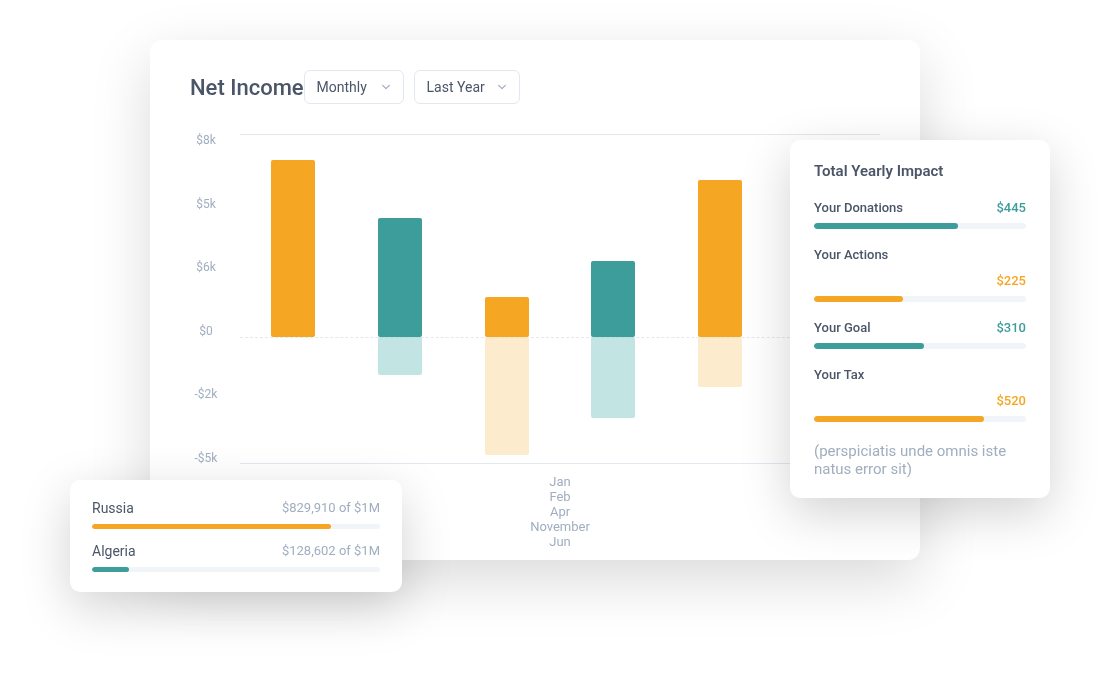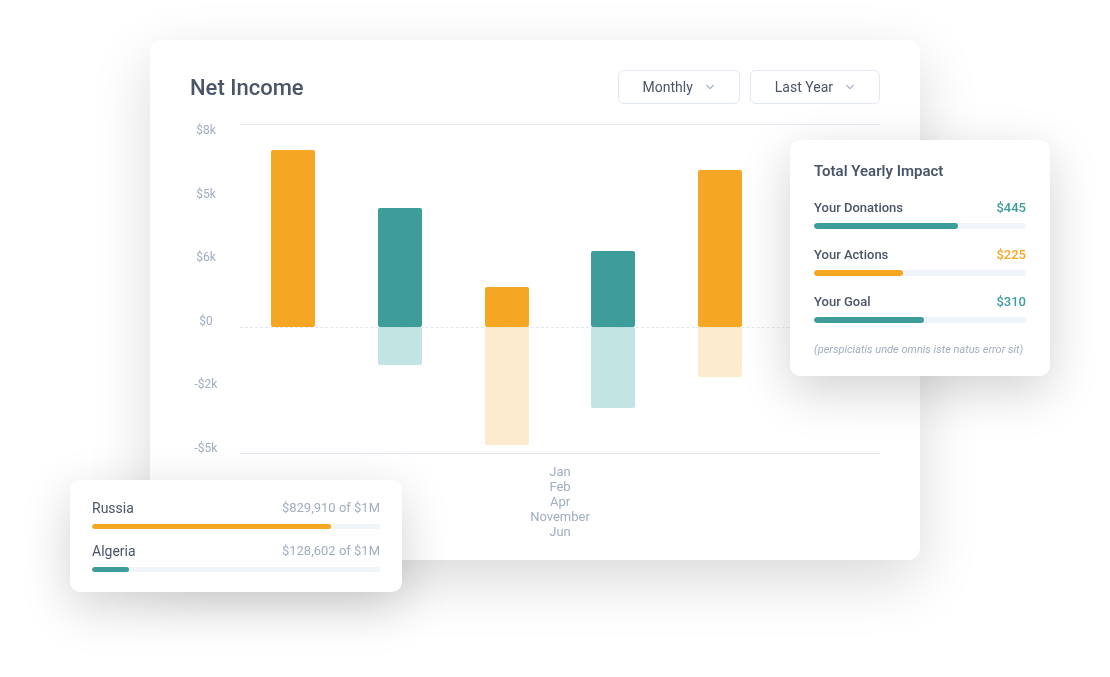--- a/index.html
+++ b/index.html
@@ -28,39 +28,38 @@
     left: 150px;
     width: 770px;
     height: 520px;
     background: var(--bg);
     border-radius: 12px;
     box-shadow: 0 20px 60px rgba(0,0,0,0.15);
     padding: 30px 40px;
   }
   .header {
     display: flex;
-    justify-content: space-between;
     align-items: center;
-    margin-bottom: 20px;
+    margin-bottom: 30px;
   }
   .title {
     font-size: 22px;
     font-weight: 500;
     color: var(--text-dark);
   }
   .selects {
     display: flex;
     gap: 10px;
   }
   .select {
     display: flex;
     align-items: center;
     justify-content: space-between;
     gap: 12px;
-    padding: 8px 24px;
+    padding: 8px 12px;
     border: 1px solid var(--border);
     border-radius: 6px;
     color: var(--text-dark);
     font-size: 14px;
     min-width: 100px;
     cursor: pointer;
     background: var(--bg);
   }
   .chevron {
     width: 10px;
@@ -164,38 +163,37 @@
     margin-bottom: 18px;
   }
   .metric-row {
     display: flex;
     justify-content: space-between;
     font-size: 13px;
     margin-bottom: 8px;
   }
   .metric-label { color: var(--text-dark); font-weight: 500; }
   .metric-value.teal { color: var(--teal); font-weight: 500; }
-  .metric-value.orange { color: var(--orange); font-weight: 500; }
+  .metric-value.orange { color: var(--orange); font-weight: 500; margin-top: 26px; }
   .progress {
     height: 6px;
     background: #f1f5f9;
     border-radius: 3px;
     overflow: hidden;
   }
   .progress-fill {
     height: 100%;
     border-radius: 3px;
   }
   .progress-fill.teal { background: var(--teal); }
   .progress-fill.orange { background: var(--orange); }
   .impact-note {
-    font-size: 11px;
+    font-size: 15px;
     color: var(--text-muted);
     margin-top: 20px;
-    font-style: italic;
   }
 
   
   .countries-card {
     position: absolute;
     top: 480px;
     left: 70px;
     width: 332px;
     background: var(--bg);
     border-radius: 10px;
@@ -321,20 +319,29 @@
       </div>
       <div class="metric">
         <div class="metric-row">
           <span class="metric-label">Your Goal</span>
           <span class="metric-value teal">$310</span>
         </div>
         <div class="progress">
           <div class="progress-fill teal" style="width:52%"></div>
         </div>
       </div>
+      <div class="metric">
+        <div class="metric-row">
+          <span class="metric-label">Your Tax</span>
+          <span class="metric-value orange">$520</span>
+        </div>
+        <div class="progress">
+          <div class="progress-fill orange" style="width:80%"></div>
+        </div>
+      </div>
     </div>
   <div class="impact-note">(perspiciatis unde omnis iste natus error sit)</div>
 </div>
 
 <div class="countries-card">
   <div id="countries-list">
       <div class="country">
         <div class="country-row">
           <span class="country-name">Russia</span>
           <span class="country-value">$829,910 of $1M</span>

